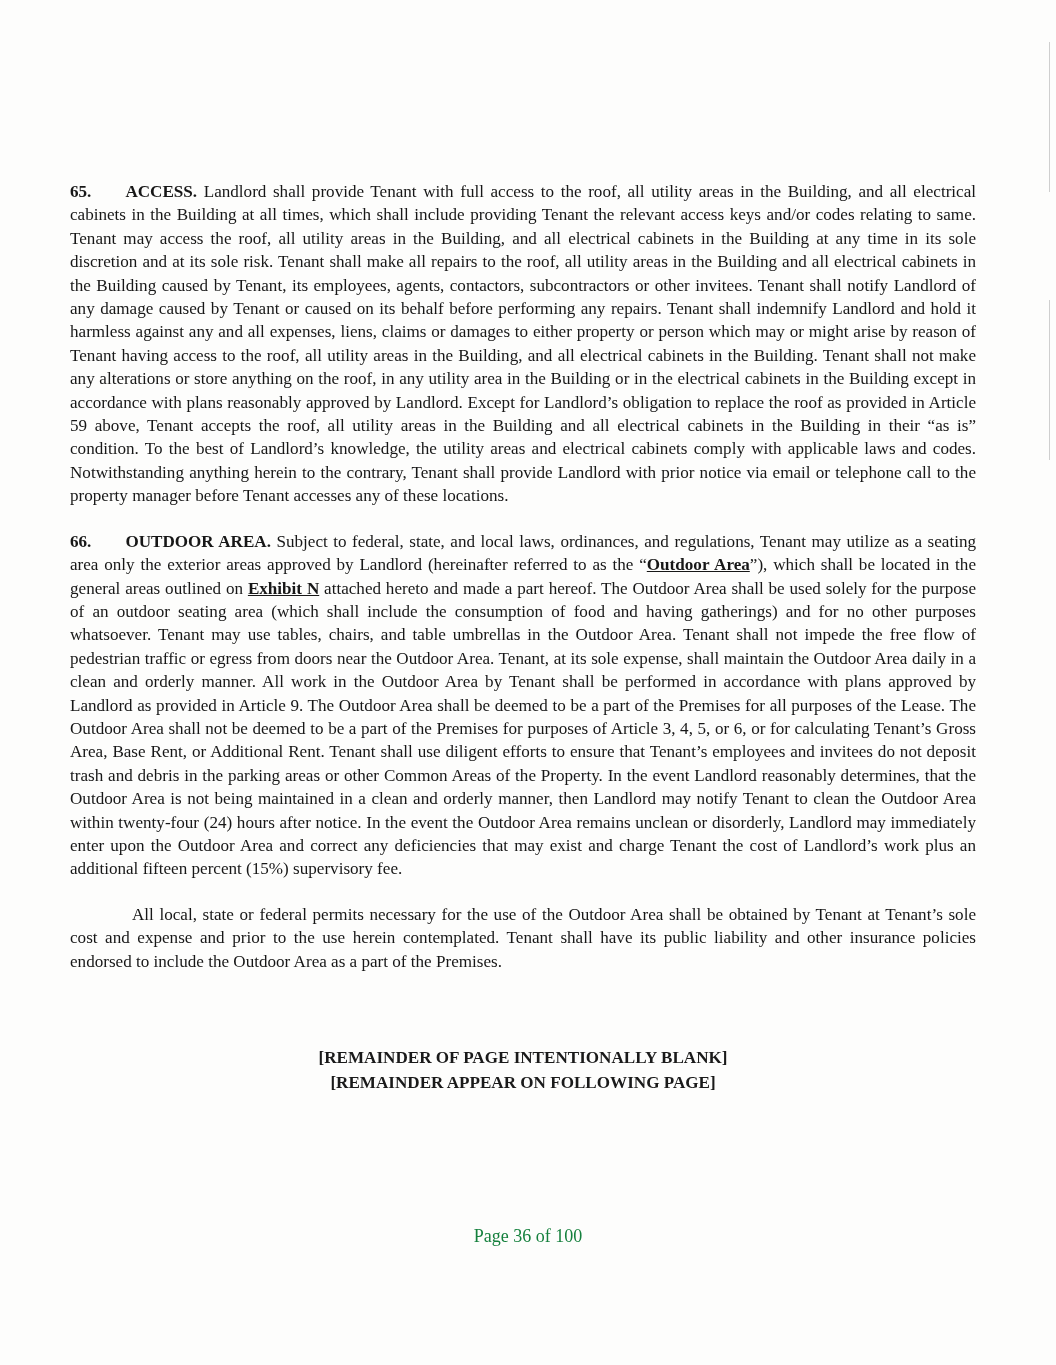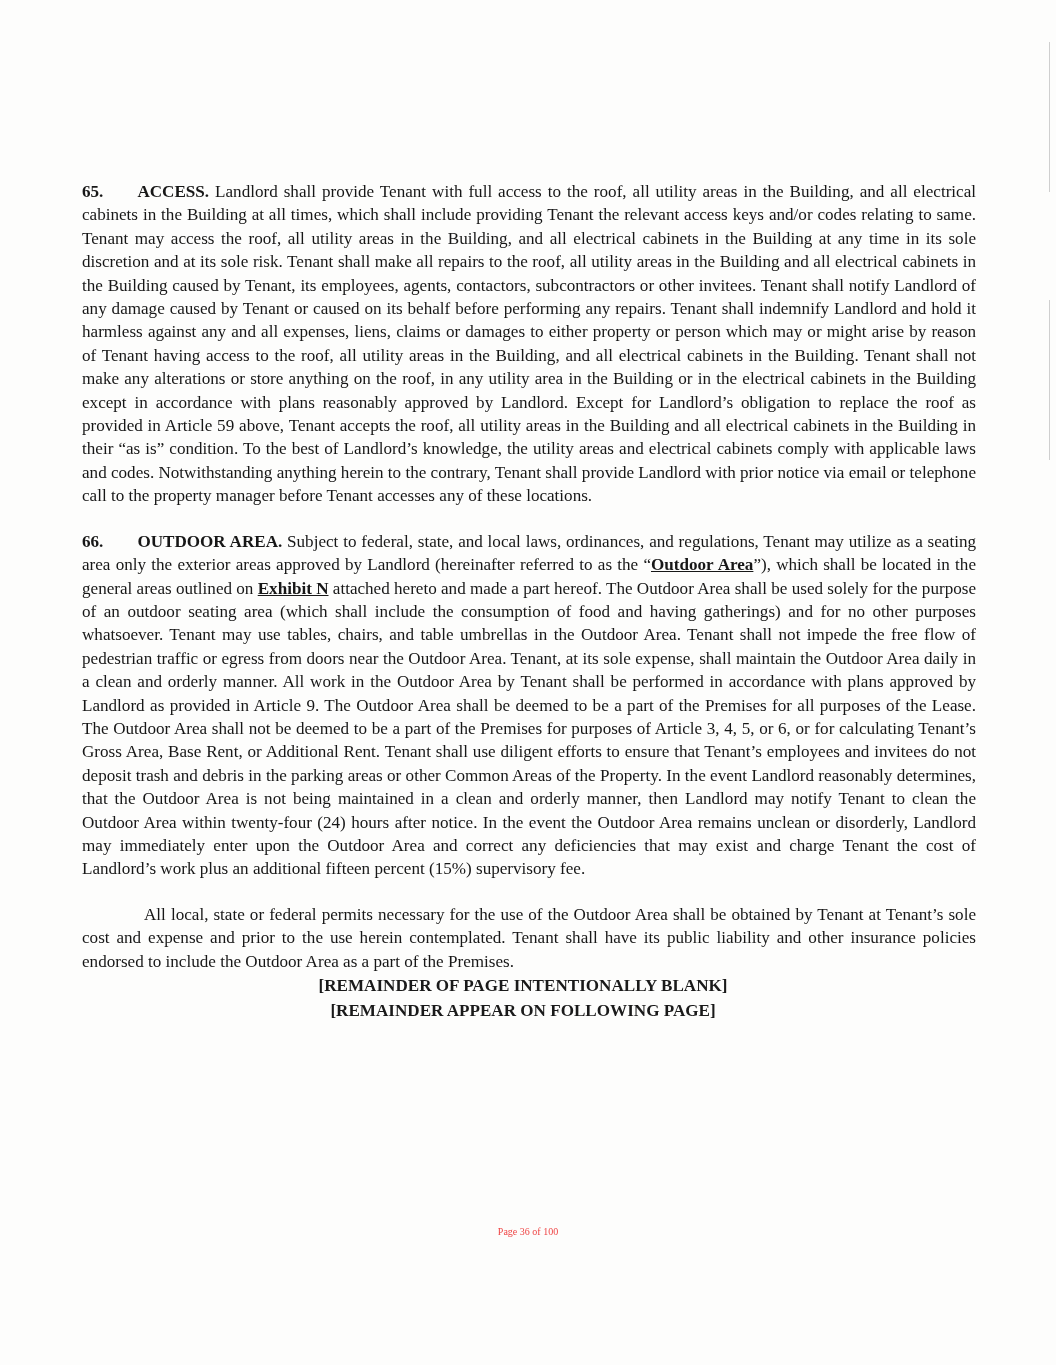--- a/index.html
+++ b/index.html
@@ -26,21 +26,21 @@
   .content {
     position: absolute;
     left: 70px;
     top: 180px;
     width: 906px;
   }
   p.body {
     font-size: 17.1px;
     line-height: 23.4px;
     text-align: justify;
-    margin: 0 0 22px 12px;
+    margin: 0 0 22px 0;
     text-justify: inter-word;
     color: #171717;
   }
   p.body.last {
     margin-bottom: 0;
   }
   .num {
     font-weight: bold;
     letter-spacing: 0px;
   }
@@ -52,33 +52,34 @@
     font-weight: bold;
   }
   .indent-first {
     text-indent: 62px;
   }
   b.inline {
     font-weight: bold;
     text-decoration: underline;
   }
   .center-block {
+    margin-top: 72px;
     text-align: center;
     font-weight: bold;
     font-size: 17.1px;
     line-height: 25px;
   }
   .pagenum {
     position: absolute;
     left: 0;
     right: 0;
     top: 1226px;
     text-align: center;
-    font-size: 10px;
-    color: #ef4444;
+    font-size: 18px;
+    color: #15803d;
   }
   .footer {
     position: absolute;
     left: 70px;
     top: 1262px;
     font-size: 13.8px;
     font-style: italic;
     color: #1f1f1f;
     letter-spacing: 0.1px;
   }

